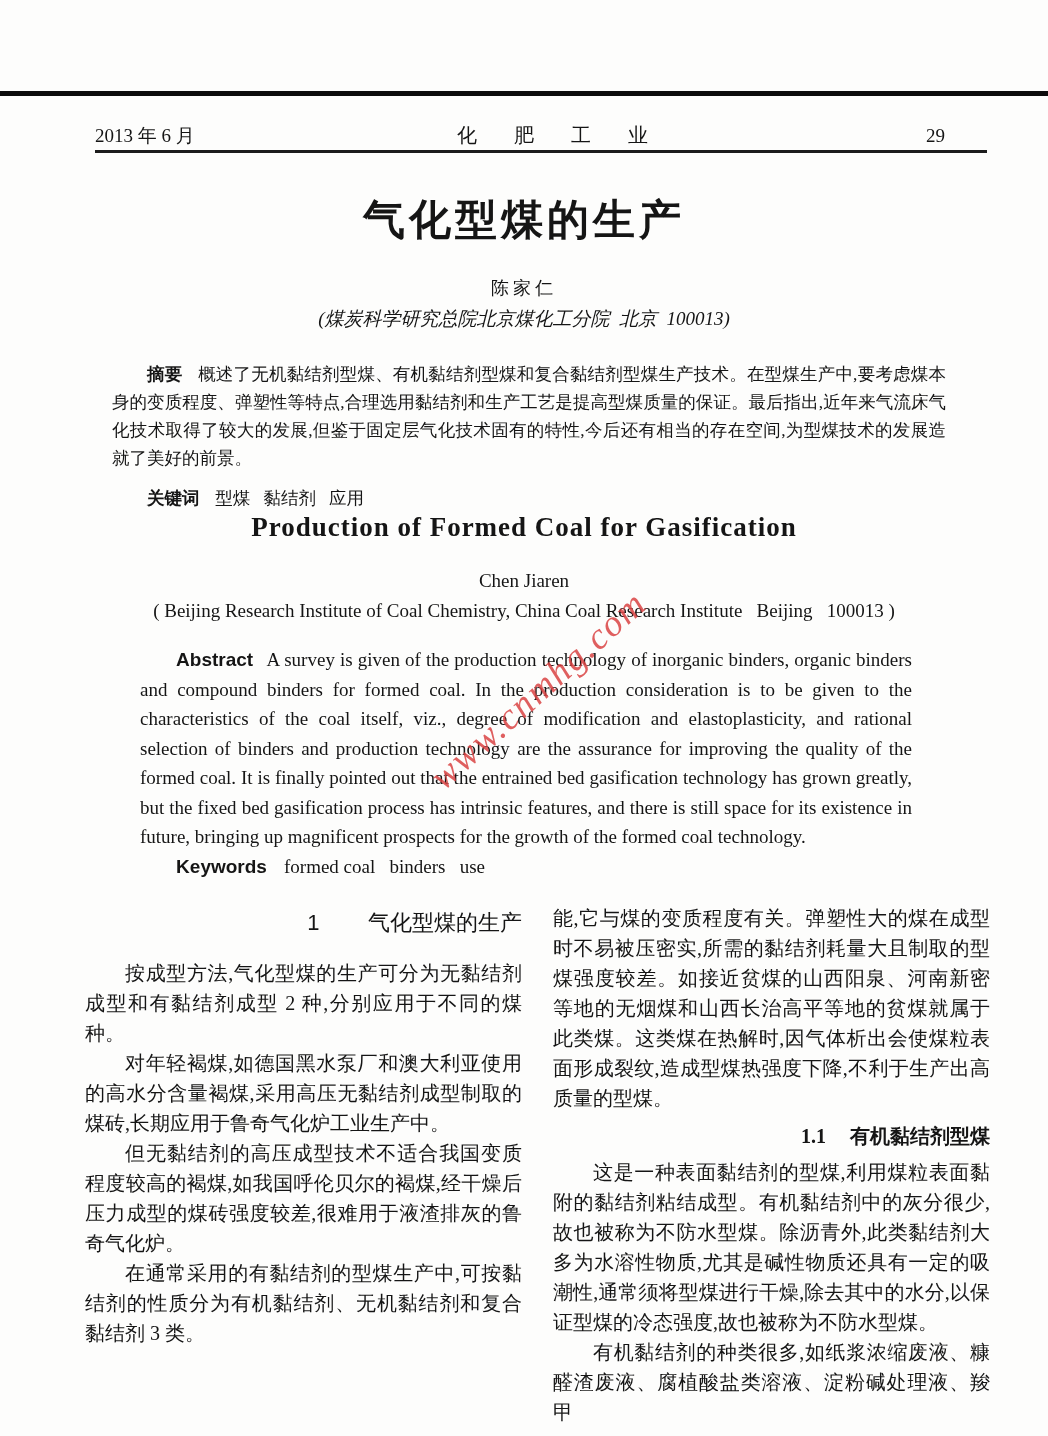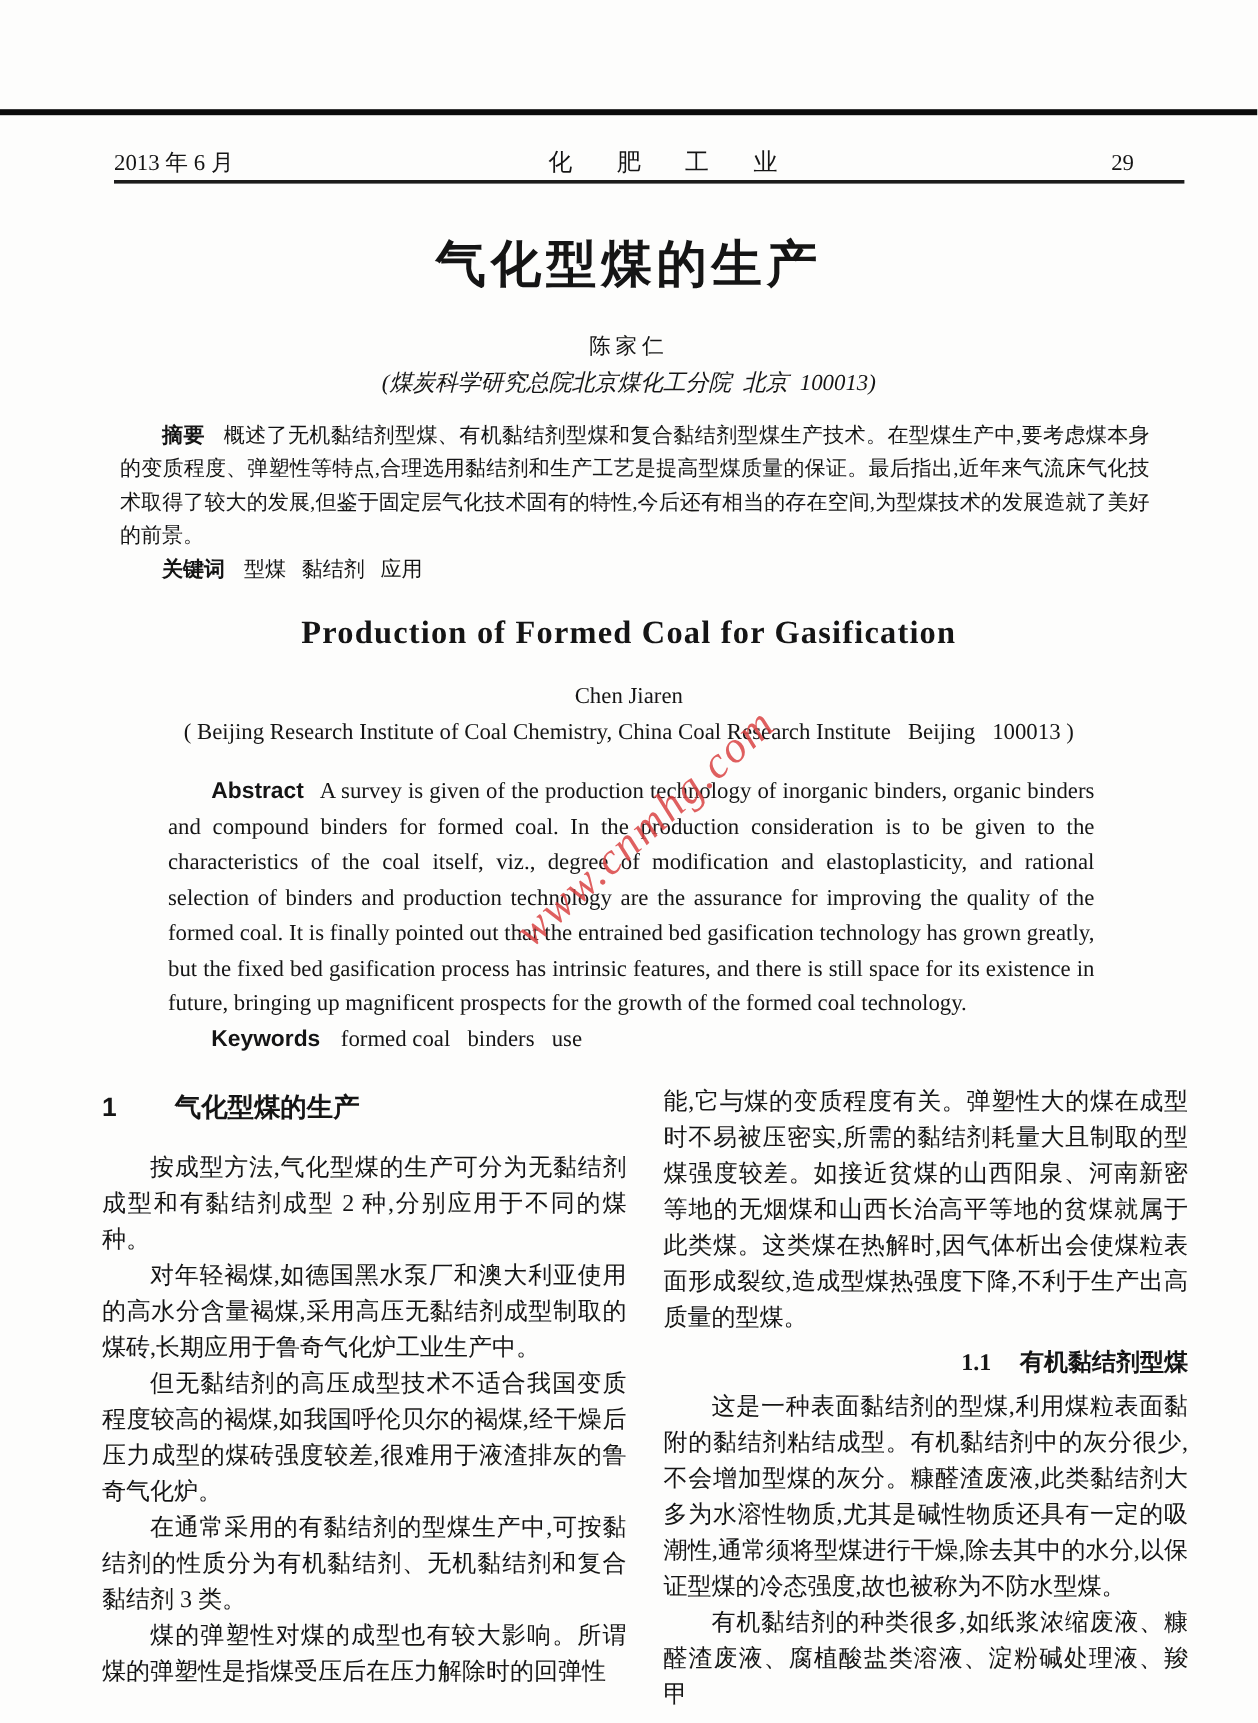--- a/index.html
+++ b/index.html
@@ -52,21 +52,21 @@
   .cn-affil  { top: 306px; font-size: 19px; white-space: pre-wrap; font-style: italic; }
 
   .front-matter {
     position: absolute;
     top: 348px; left: 100px;
     width: 858px;
     font-size: 17.5px;
     line-height: 28px;
     text-align: justify;
   }
-  .front-matter p { margin: 0; }
+  .front-matter p { margin: 12px; }
   .abstract-cn { text-indent: 2em; }
   .label-bold {
     font-weight: bold;
     font-family: "Liberation Sans", "DejaVu Sans", sans-serif;
     margin-right: 0.9em;
   }
   .keywords-cn { margin-top: 2px; text-indent: 2em; white-space: pre-wrap; }
 
   .en-title {
     top: 512px;
@@ -93,23 +93,23 @@
   
   .col { position: absolute; width: 437px; font-size: 20px; line-height: 30px; text-align: justify; }
   .col-left  { top: 906px; left: 85px;  }
   .col-right { top: 903px; left: 553px; }
   .col p { margin: 0; text-indent: 2em; }
   .col p.no-indent { text-indent: 0; }
 
   .sec-h1 {
     margin: 2px 0 20px 0;
     font-size: 22px;
-    font-weight: bold;
+    font-weight: normal;
     font-family: "Liberation Sans", "DejaVu Sans", sans-serif;
-    text-align: left;
+    text-align: right;
   }
   .sec-h1 .sec-num { margin-right: 2.2em; }
   .sec-h2 {
     margin: 8px 0 6px 0;
     font-size: 20px;
     font-weight: bold;
     font-family: "Liberation Sans", "DejaVu Sans", sans-serif;
     text-align: right;
   }
   .sec-h2 .sec-num { margin-right: 1.2em; font-family: "Liberation Serif", serif; }
@@ -162,27 +162,26 @@
   </div>
 
   <div class="col col-left">
     <div class="sec-h1">
       <span class="sec-num">1</span><span>气化型煤的生产</span>
     </div>
     <p>按成型方法,气化型煤的生产可分为无黏结剂成型和有黏结剂成型 2 种,分别应用于不同的煤种。</p>
     <p>对年轻褐煤,如德国黑水泵厂和澳大利亚使用的高水分含量褐煤,采用高压无黏结剂成型制取的煤砖,长期应用于鲁奇气化炉工业生产中。</p>
     <p>但无黏结剂的高压成型技术不适合我国变质程度较高的褐煤,如我国呼伦贝尔的褐煤,经干燥后压力成型的煤砖强度较差,很难用于液渣排灰的鲁奇气化炉。</p>
     <p>在通常采用的有黏结剂的型煤生产中,可按黏结剂的性质分为有机黏结剂、无机黏结剂和复合黏结剂 3 类。</p>
-    <p>煤的弹塑性对煤的成型也有较大影响。所谓煤的弹塑性是指煤受压后在压力解除时的回弹性</p>
   </div>
 
   <div class="col col-right">
     <p class="no-indent">能,它与煤的变质程度有关。弹塑性大的煤在成型时不易被压密实,所需的黏结剂耗量大且制取的型煤强度较差。如接近贫煤的山西阳泉、河南新密等地的无烟煤和山西长治高平等地的贫煤就属于此类煤。这类煤在热解时,因气体析出会使煤粒表面形成裂纹,造成型煤热强度下降,不利于生产出高质量的型煤。</p>
     <div class="sec-h2">
       <span class="sec-num">1.1</span><span>有机黏结剂型煤</span>
     </div>
-    <p>这是一种表面黏结剂的型煤,利用煤粒表面黏附的黏结剂粘结成型。有机黏结剂中的灰分很少,不会增加型煤的灰分。糠醛渣废液,此类黏结剂大多为水溶性物质,尤其是碱性物质还具有一定的吸潮性,通常须将型煤进行干燥,除去其中的水分,以保证型煤的冷态强度,故也被称为不防水型煤。</p>
+    <p>这是一种表面黏结剂的型煤,利用煤粒表面黏附的黏结剂粘结成型。有机黏结剂中的灰分很少,故也被称为不防水型煤。除沥青外,此类黏结剂大多为水溶性物质,尤其是碱性物质还具有一定的吸潮性,通常须将型煤进行干燥,除去其中的水分,以保证型煤的冷态强度,故也被称为不防水型煤。</p>
     <p>有机黏结剂的种类很多,如纸浆浓缩废液、糠醛渣废液、腐植酸盐类溶液、淀粉碱处理液、羧甲</p>
   </div>
 
   <div class="watermark">www.cnmhg.com</div>
 
 </div>
 
 </body></html>

